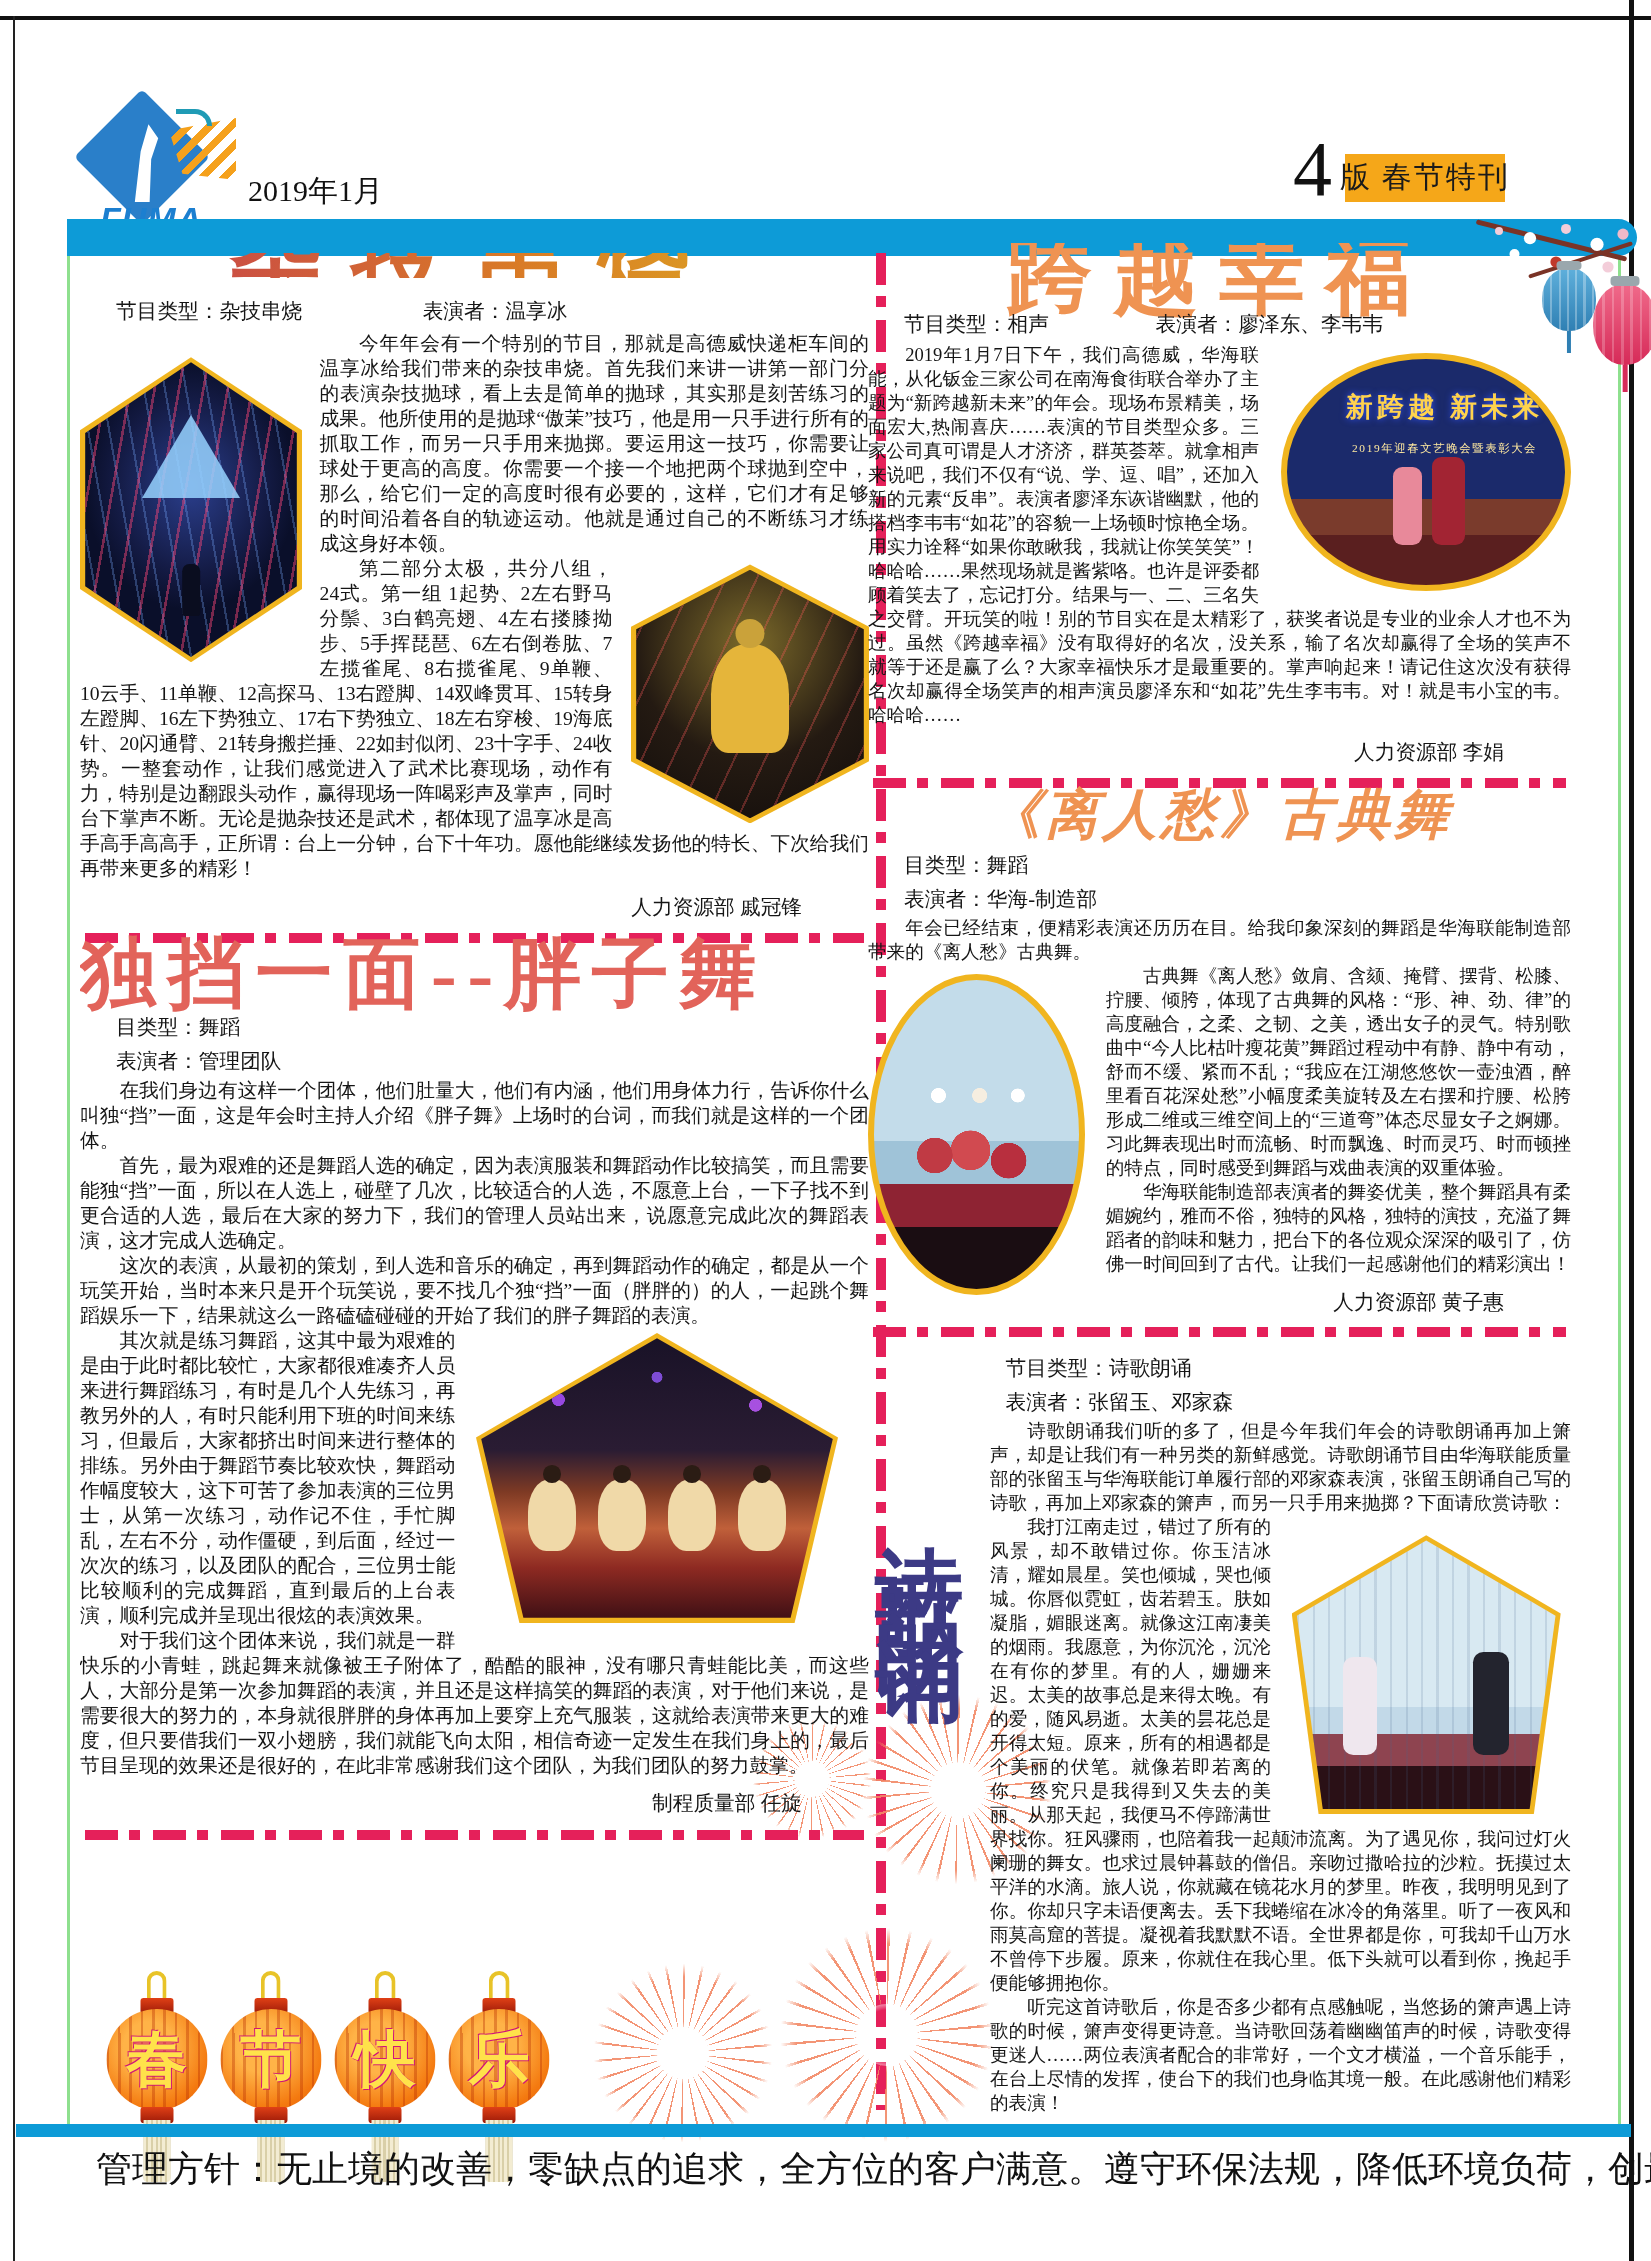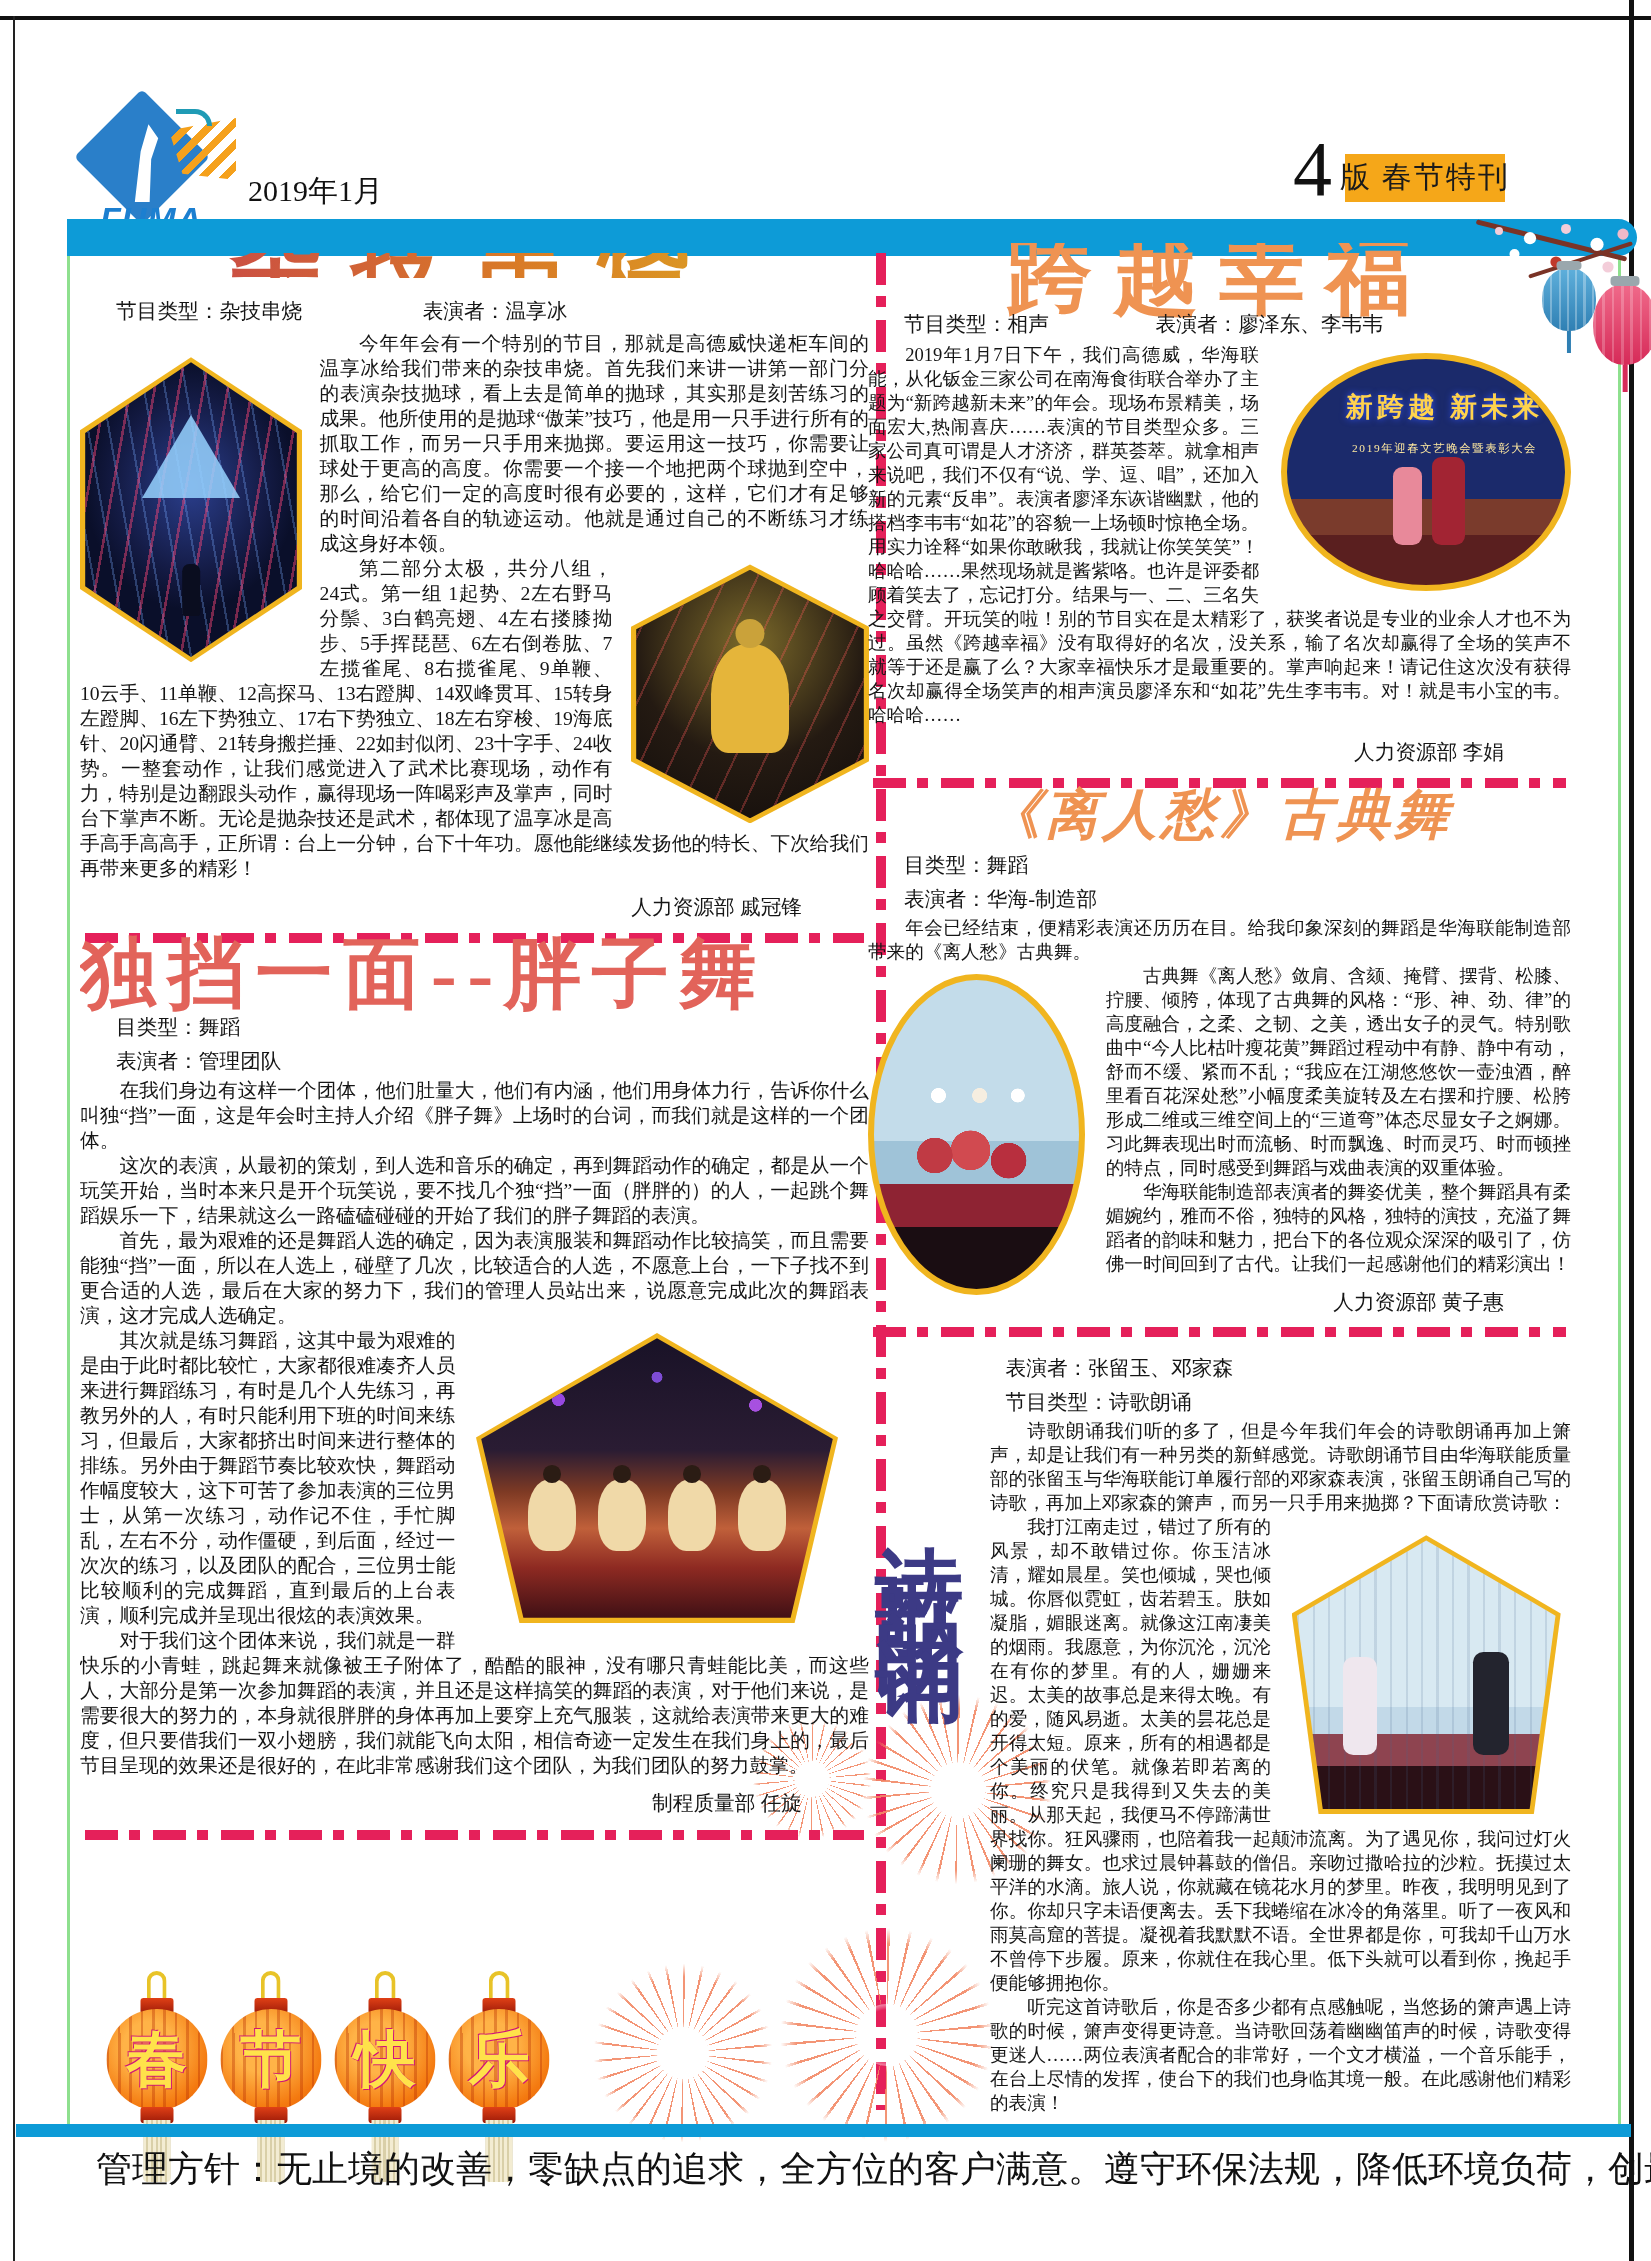--- a/index.html
+++ b/index.html
@@ -227,22 +227,22 @@
   <div class="hdash" data-name="section-divider-dashed"></div>
 
   <div class="article" data-name="article-pangzi-wu">
     <div class="title-pangzi" data-name="article-title">独挡一面--胖子舞</div>
     <div class="meta-stack" data-name="article-meta">
       <div data-name="meta-type">目类型：舞蹈</div>
       <div data-name="meta-performer">表演者：管理团队</div>
     </div>
     <div data-name="article-body">
       <p data-name="paragraph">在我们身边有这样一个团体，他们肚量大，他们有内涵，他们用身体力行，告诉你什么叫独“挡”一面，这是年会时主持人介绍《胖子舞》上场时的台词，而我们就是这样的一个团体。</p>
+      <p data-name="paragraph">首先，最为艰难的还是舞蹈人选的确定，因为表演服装和舞蹈动作比较搞笑，而且需要能独“挡”一面，所以在人选上，碰壁了几次，比较适合的人选，不愿意上台，一下子找不到更合适的人选，最后在大家的努力下，我们的管理人员站出来，说愿意完成此次的舞蹈表演，这才完成人选确定。</p>
       <p data-name="paragraph">这次的表演，从最初的策划，到人选和音乐的确定，再到舞蹈动作的确定，都是从一个玩笑开始，当时本来只是开个玩笑说，要不找几个独“挡”一面（胖胖的）的人，一起跳个舞蹈娱乐一下，结果就这么一路磕磕碰碰的开始了我们的胖子舞蹈的表演。</p>
-      <p data-name="paragraph">首先，最为艰难的还是舞蹈人选的确定，因为表演服装和舞蹈动作比较搞笑，而且需要能独“挡”一面，所以在人选上，碰壁了几次，比较适合的人选，不愿意上台，一下子找不到更合适的人选，最后在大家的努力下，我们的管理人员站出来，说愿意完成此次的舞蹈表演，这才完成人选确定。</p>
       <p data-name="paragraph"><span class="ph pent ph-sumo" data-name="photo-sumo-dancers" style="display:block">
             <span class="scene pent" data-name="photo-art" style="display:block">
               <span class="sumo-row" data-name="photo-figures">
                 <span class="sumo" data-name="sumo-figure-icon"></span>
                 <span class="sumo" data-name="sumo-figure-icon"></span>
                 <span class="sumo" data-name="sumo-figure-icon"></span>
                 <span class="sumo" data-name="sumo-figure-icon"></span>
               </span>
             </span>
           </span><span data-name="paragraph-text">其次就是练习舞蹈，这其中最为艰难的是由于此时都比较忙，大家都很难凑齐人员来进行舞蹈练习，有时是几个人先练习，再教另外的人，有时只能利用下班的时间来练习，但最后，大家都挤出时间来进行整体的排练。另外由于舞蹈节奏比较欢快，舞蹈动作幅度较大，这下可苦了参加表演的三位男士，从第一次练习，动作记不住，手忙脚乱，左右不分，动作僵硬，到后面，经过一次次的练习，以及团队的配合，三位男士能比较顺利的完成舞蹈，直到最后的上台表演，顺利完成并呈现出很炫的表演效果。</span></p>
@@ -285,22 +285,22 @@
       <p data-name="paragraph">华海联能制造部表演者的舞姿优美，整个舞蹈具有柔媚婉约，雅而不俗，独特的风格，独特的演技，充溢了舞蹈者的韵味和魅力，把台下的各位观众深深的吸引了，仿佛一时间回到了古代。让我们一起感谢他们的精彩演出！</p>
     </div>
     <div class="sig" data-name="article-signature">人力资源部 黄子惠</div>
   </div>
 
   <div class="hdash" data-name="section-divider-dashed"></div>
 
   <div class="article" data-name="article-shige-langsong" style="position:relative;padding-left:122px;">
     <div class="title-shige-v" data-name="article-title-vertical">诗歌朗诵</div>
     <div class="meta-stack" data-name="article-meta" style="margin-left:15.5px;">
+      <div data-name="meta-type">节目类型：诗歌朗诵</div>
       <div data-name="meta-performer">表演者：张留玉、邓家森</div>
-      <div data-name="meta-type">节目类型：诗歌朗诵</div>
     </div>
     <div data-name="article-body">
       <p data-name="paragraph">诗歌朗诵我们听的多了，但是今年我们年会的诗歌朗诵再加上箫声，却是让我们有一种另类的新鲜感觉。诗歌朗诵节目由华海联能质量部的张留玉与华海联能订单履行部的邓家森表演，张留玉朗诵自己写的诗歌，再加上邓家森的箫声，而另一只手用来抛掷？下面请欣赏诗歌：</p>
       <p data-name="paragraph"><span class="ph pent2 ph-poem" data-name="photo-poetry-performers" style="display:block">
             <span class="scene pent2" data-name="photo-art" style="display:block"></span>
           </span><span data-name="paragraph-text">我打江南走过，错过了所有的风景，却不敢错过你。你玉洁冰清，耀如晨星。笑也倾城，哭也倾城。你唇似霓虹，齿若碧玉。肤如凝脂，媚眼迷离。就像这江南凄美的烟雨。我愿意，为你沉沦，沉沦在有你的梦里。有的人，姗姗来迟。太美的故事总是来得太晚。有的爱，随风易逝。太美的昙花总是开得太短。原来，所有的相遇都是个美丽的伏笔。就像若即若离的你。终究只是我得到又失去的美丽。从那天起，我便马不停蹄满世界找你。狂风骤雨，也陪着我一起颠沛流离。为了遇见你，我问过灯火阑珊的舞女。也求过晨钟暮鼓的僧侣。亲吻过撒哈拉的沙粒。抚摸过太平洋的水滴。旅人说，你就藏在镜花水月的梦里。昨夜，我明明见到了你。你却只字未语便离去。丢下我蜷缩在冰冷的角落里。听了一夜风和雨莫高窟的菩提。凝视着我默默不语。全世界都是你，可我却千山万水不曾停下步履。原来，你就住在我心里。低下头就可以看到你，挽起手便能够拥抱你。</span></p>
       <p data-name="paragraph">听完这首诗歌后，你是否多少都有点感触呢，当悠扬的箫声遇上诗歌的时候，箫声变得更诗意。当诗歌回荡着幽幽笛声的时候，诗歌变得更迷人……两位表演者配合的非常好，一个文才横溢，一个音乐能手，在台上尽情的发挥，使台下的我们也身临其境一般。在此感谢他们精彩的表演！</p>
     </div>
 
   </div>

